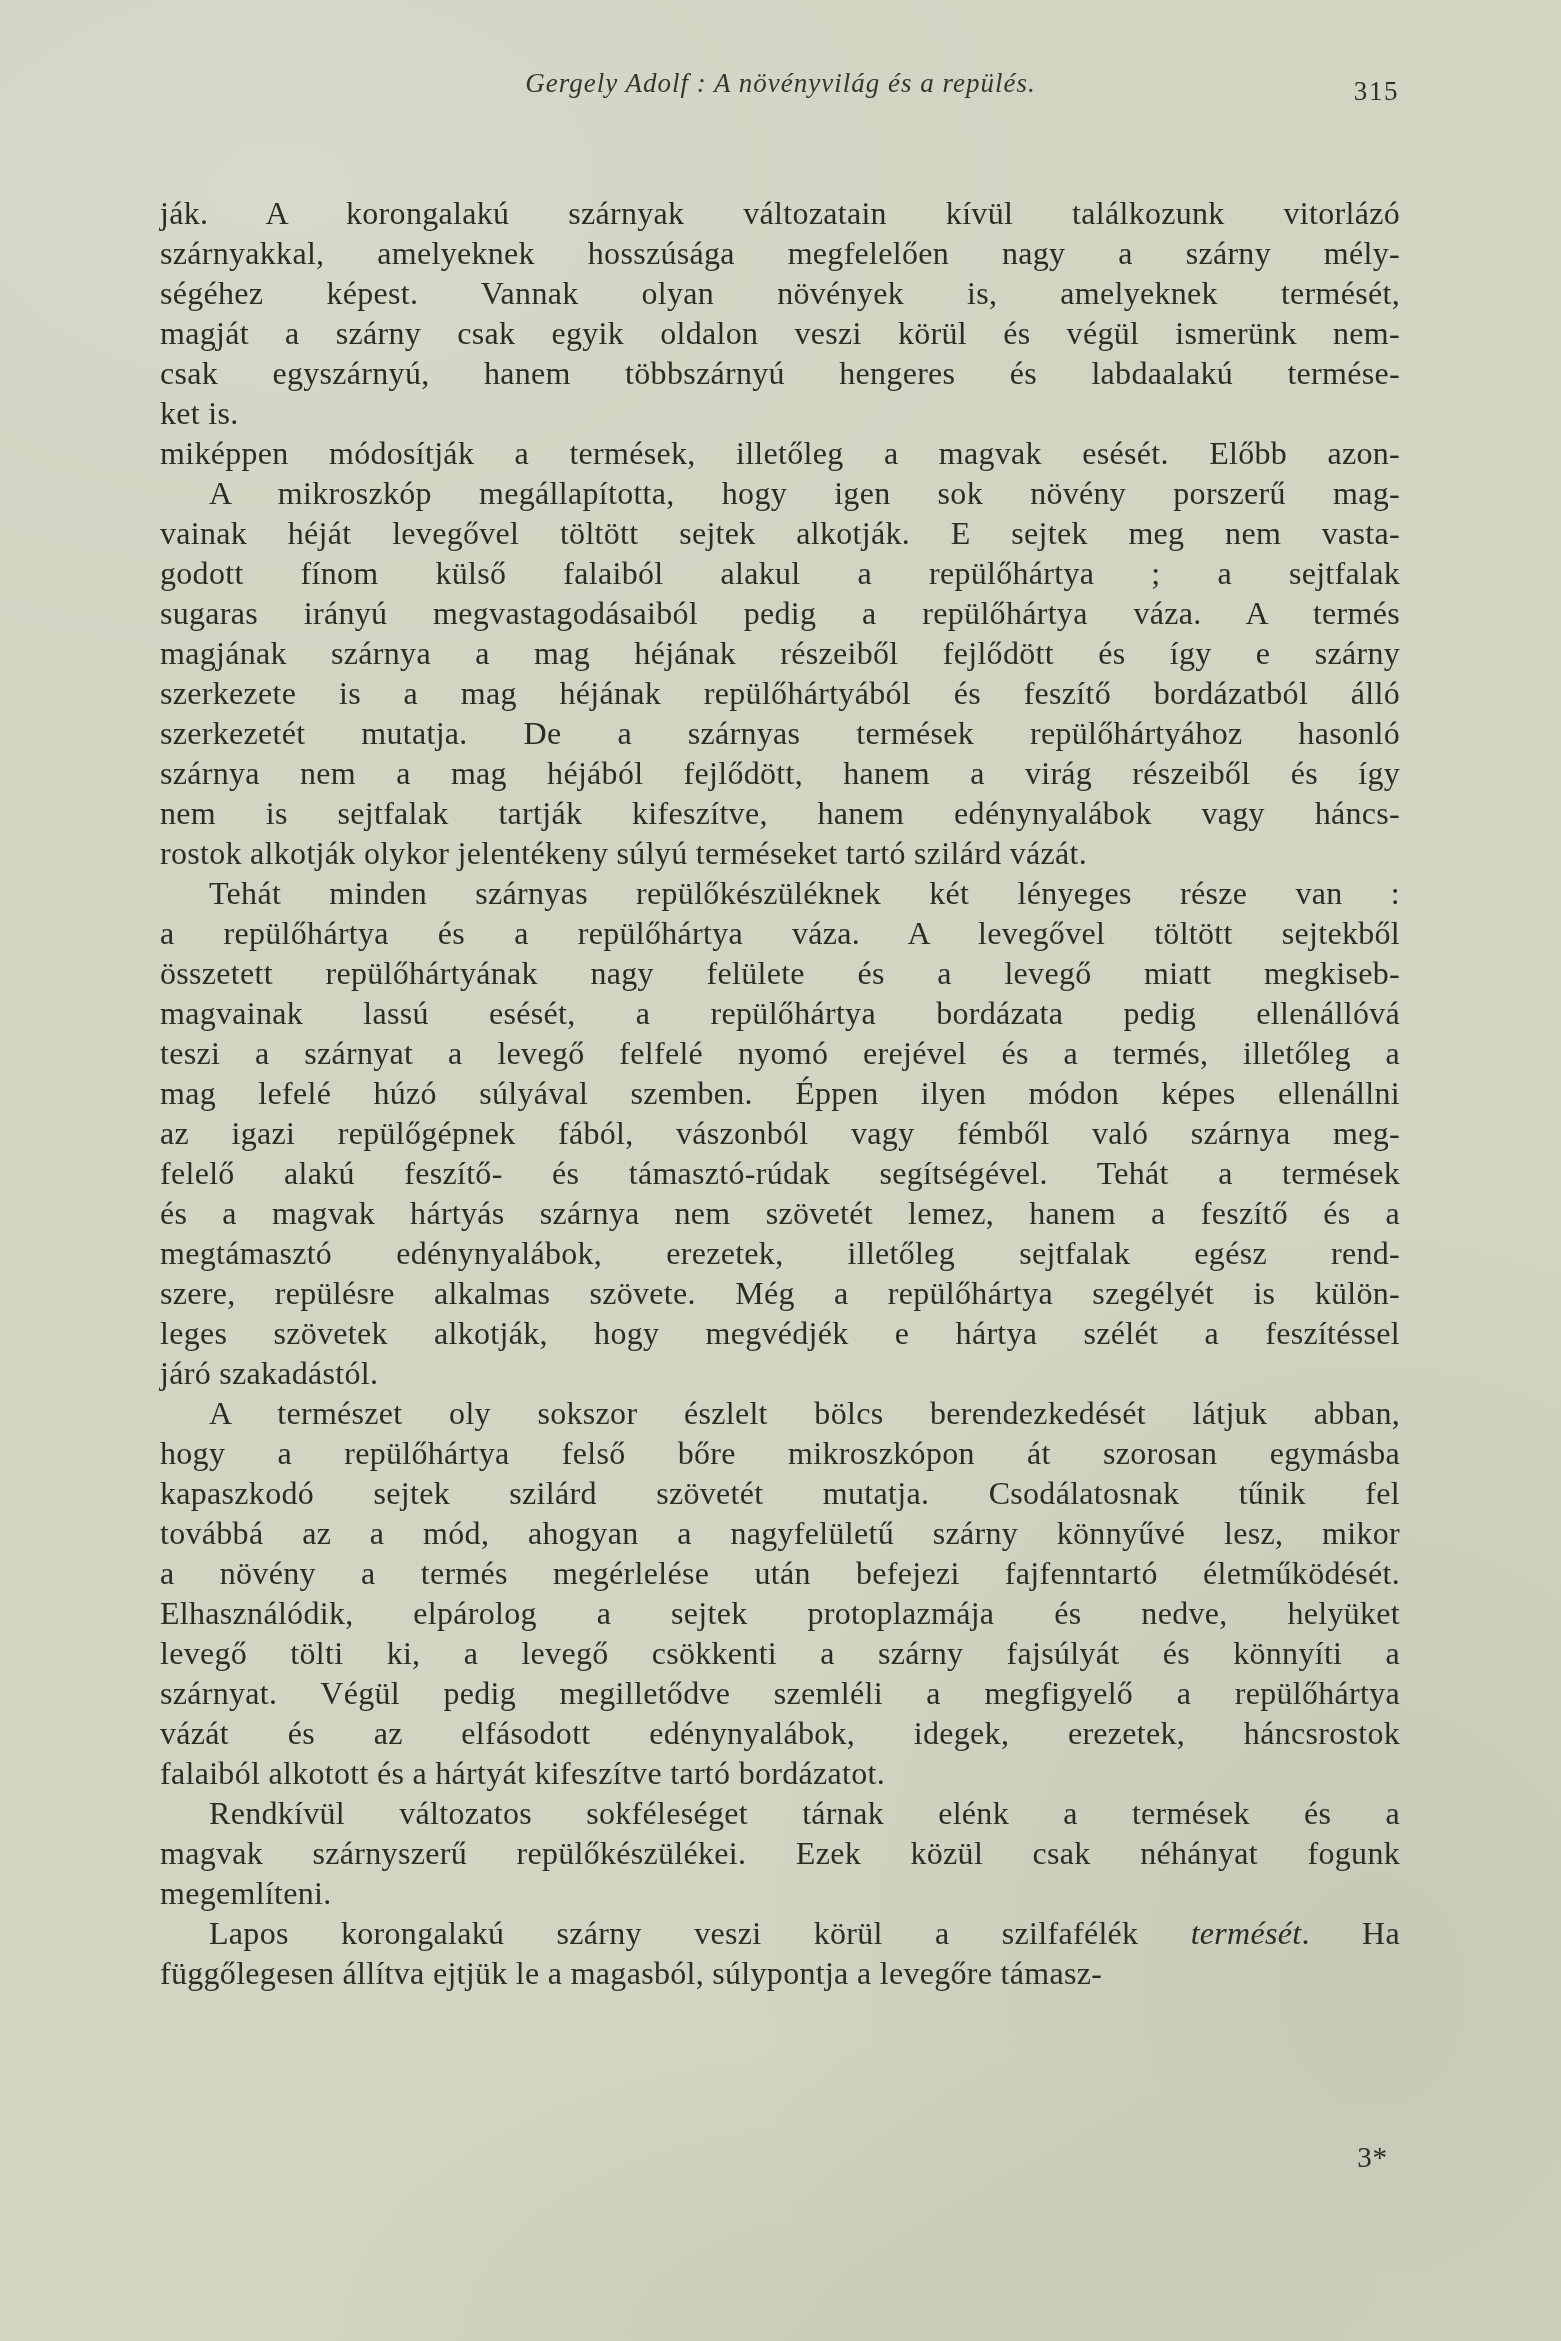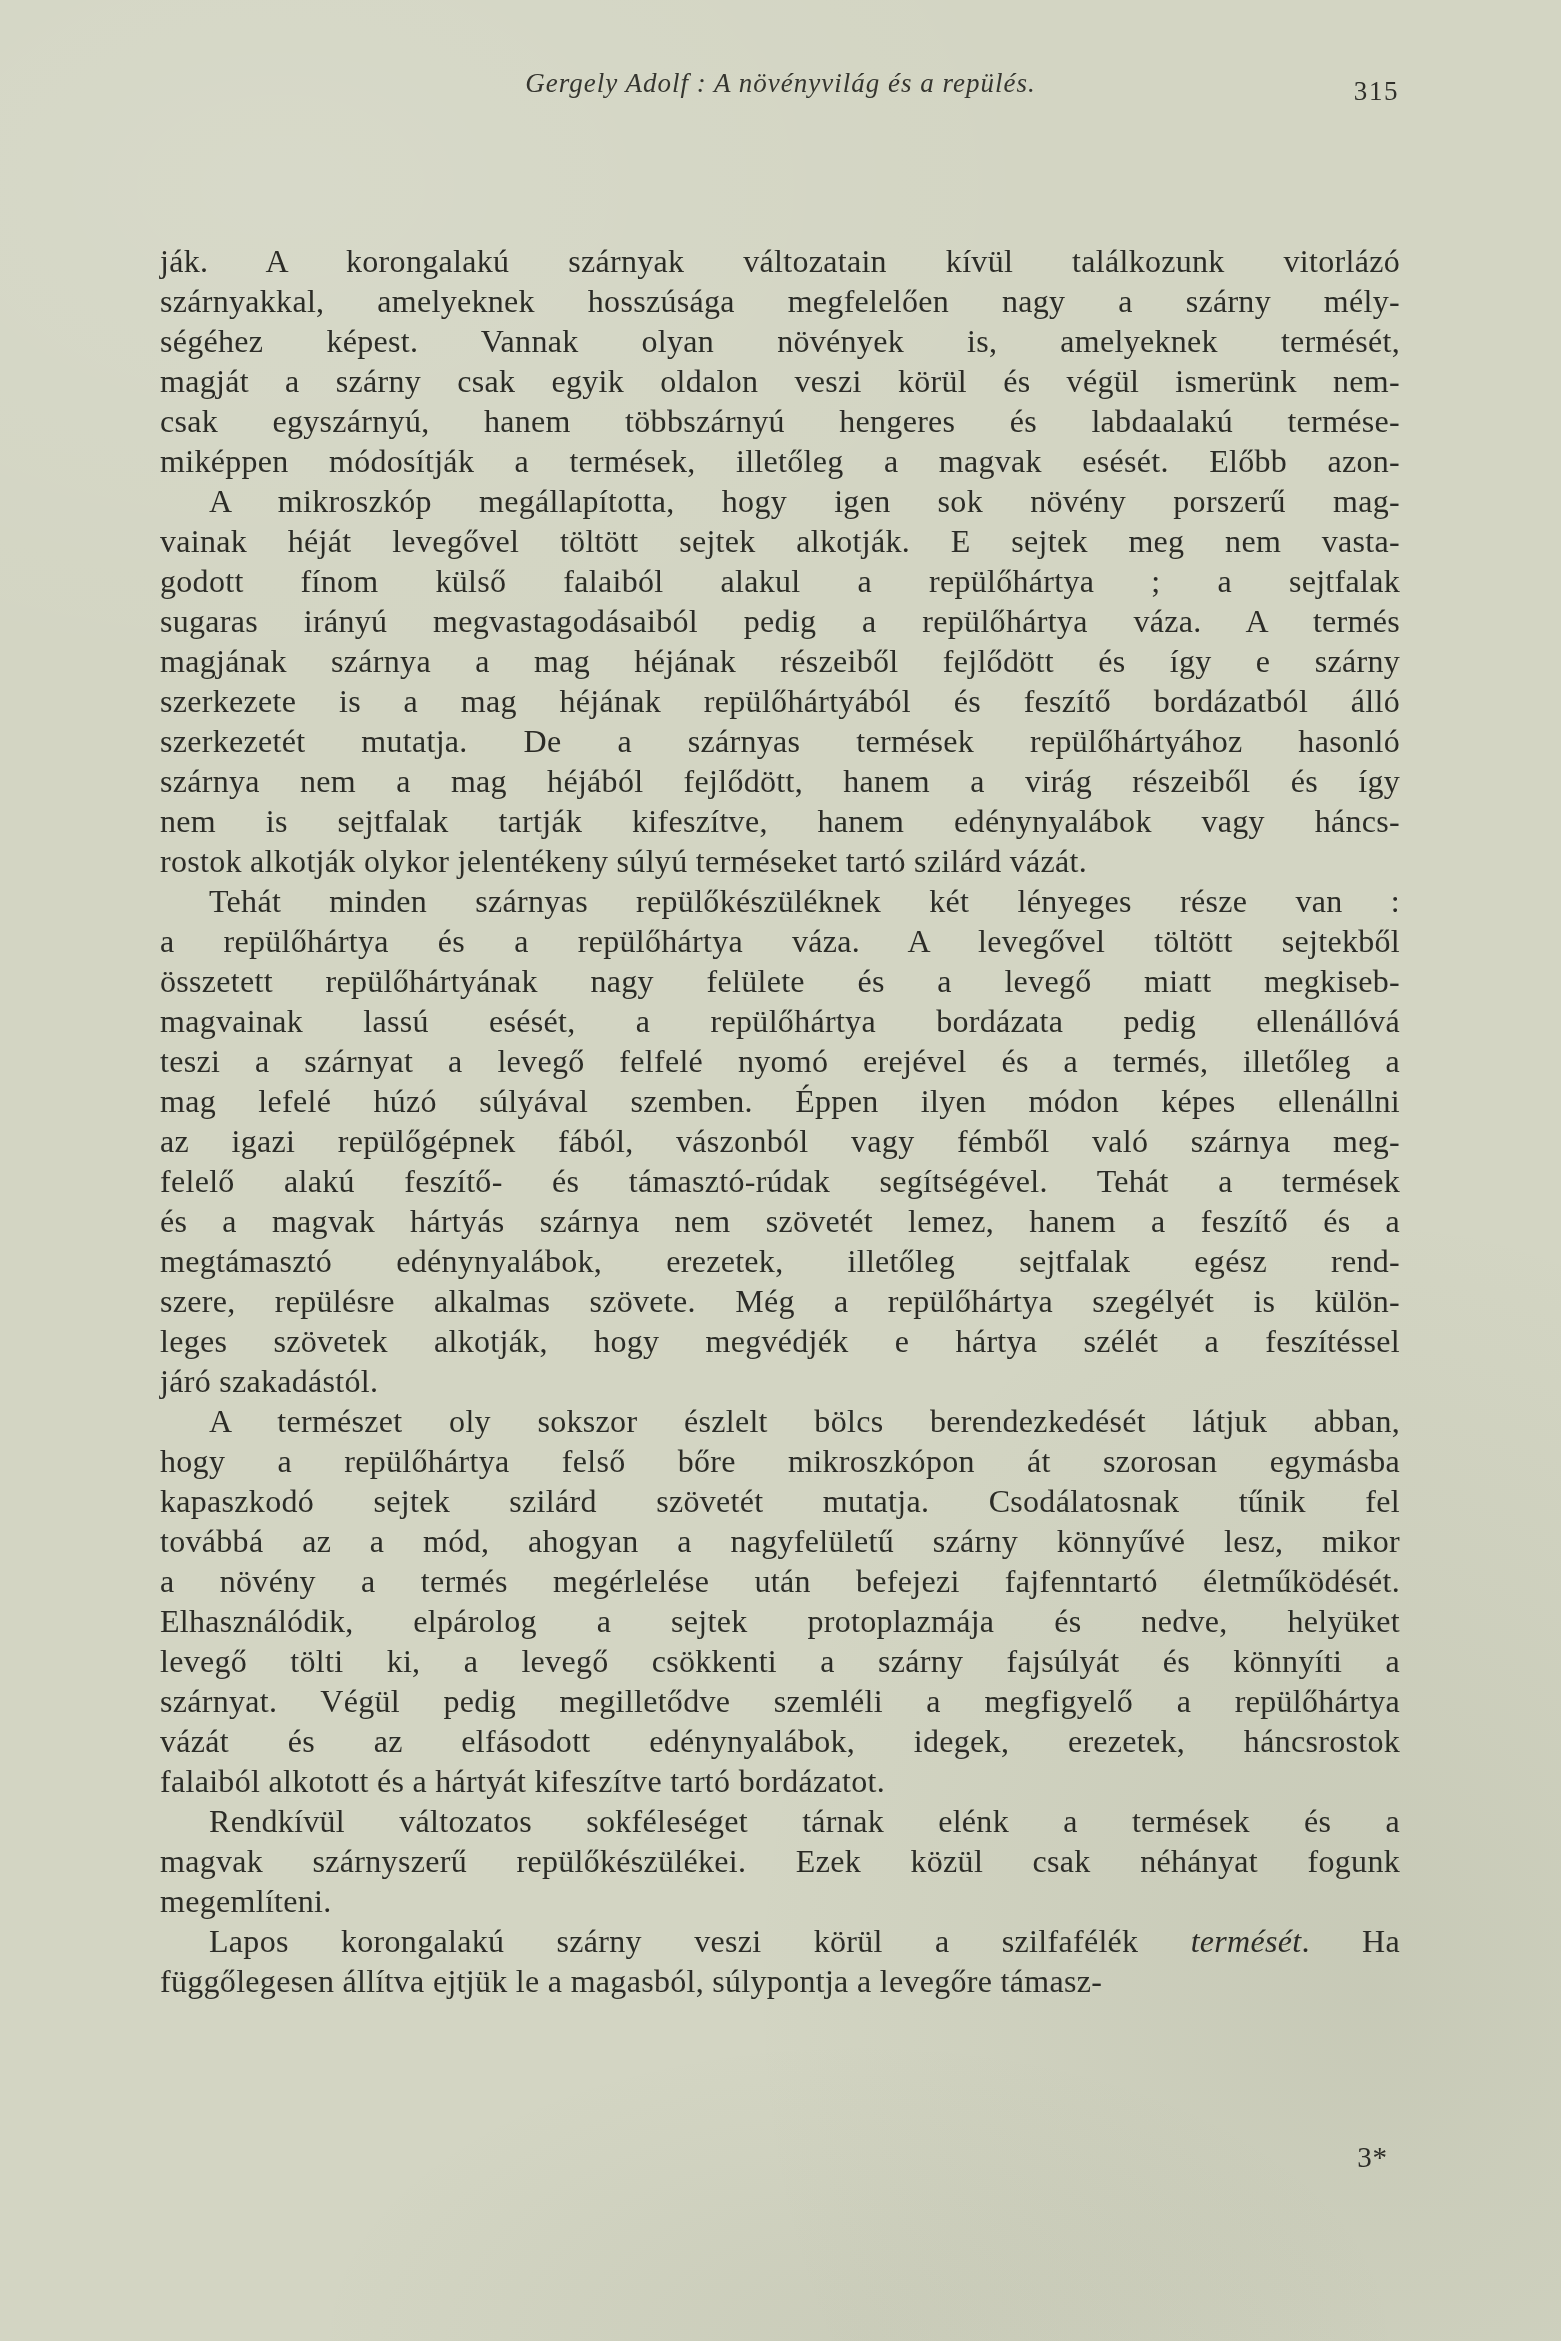--- a/index.html
+++ b/index.html
@@ -47,21 +47,20 @@
   }
   .text-block {
     position: absolute;
     top: 193px;
     left: 160px;
     width: 1240px;
     font-size: 32px;
     line-height: 40px;
     letter-spacing: 0.3px;
     color: #2c2c27;
-    margin-top: 48px;
   }
   .paragraph { margin: 0; }
   .line {
     text-align: justify;
     text-align-last: justify;
   }
   .line.last-line {
     text-align-last: left;
   }
   .line.first-indent {
@@ -88,20 +87,21 @@
     <span class="page-number">315</span>
   </div>
 
   <div class="text-block">
       <div class="paragraph">
         <div class="line">ják. A korongalakú szárnyak változatain kívül találkozunk vitorlázó</div>
         <div class="line">szárnyakkal, amelyeknek hosszúsága megfelelően nagy a szárny mély-</div>
         <div class="line">ségéhez képest. Vannak olyan növények is, amelyeknek termését,</div>
         <div class="line">magját a szárny csak egyik oldalon veszi körül és végül ismerünk nem-</div>
         <div class="line">csak egyszárnyú, hanem többszárnyú hengeres és labdaalakú termése-</div>
+        <div class="line last-line">ket is.</div>
       </div>
       <div class="paragraph">
         <div class="line">miképpen módosítják a termések, illetőleg a magvak esését. Előbb azon-</div>
       </div>
       <div class="paragraph">
         <div class="line first-indent">A mikroszkóp megállapította, hogy igen sok növény porszerű mag-</div>
         <div class="line">vainak héját levegővel töltött sejtek alkotják. E sejtek meg nem vasta-</div>
         <div class="line">godott fínom külső falaiból alakul a repülőhártya ; a sejtfalak</div>
         <div class="line">sugaras irányú megvastagodásaiból pedig a repülőhártya váza. A termés</div>
         <div class="line">magjának szárnya a mag héjának részeiből fejlődött és így e szárny</div>

